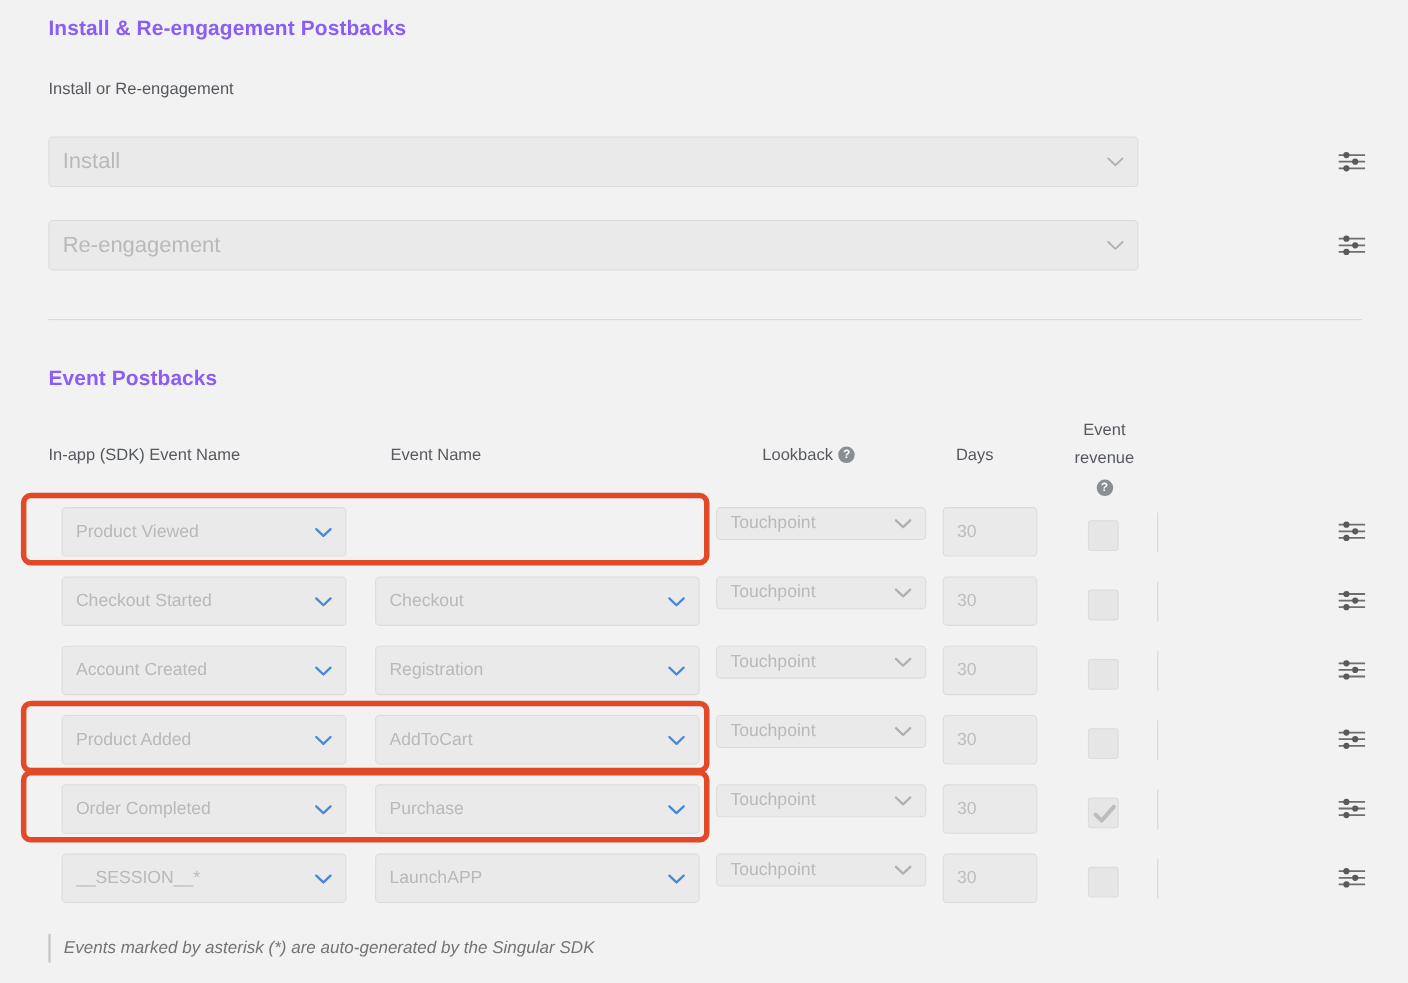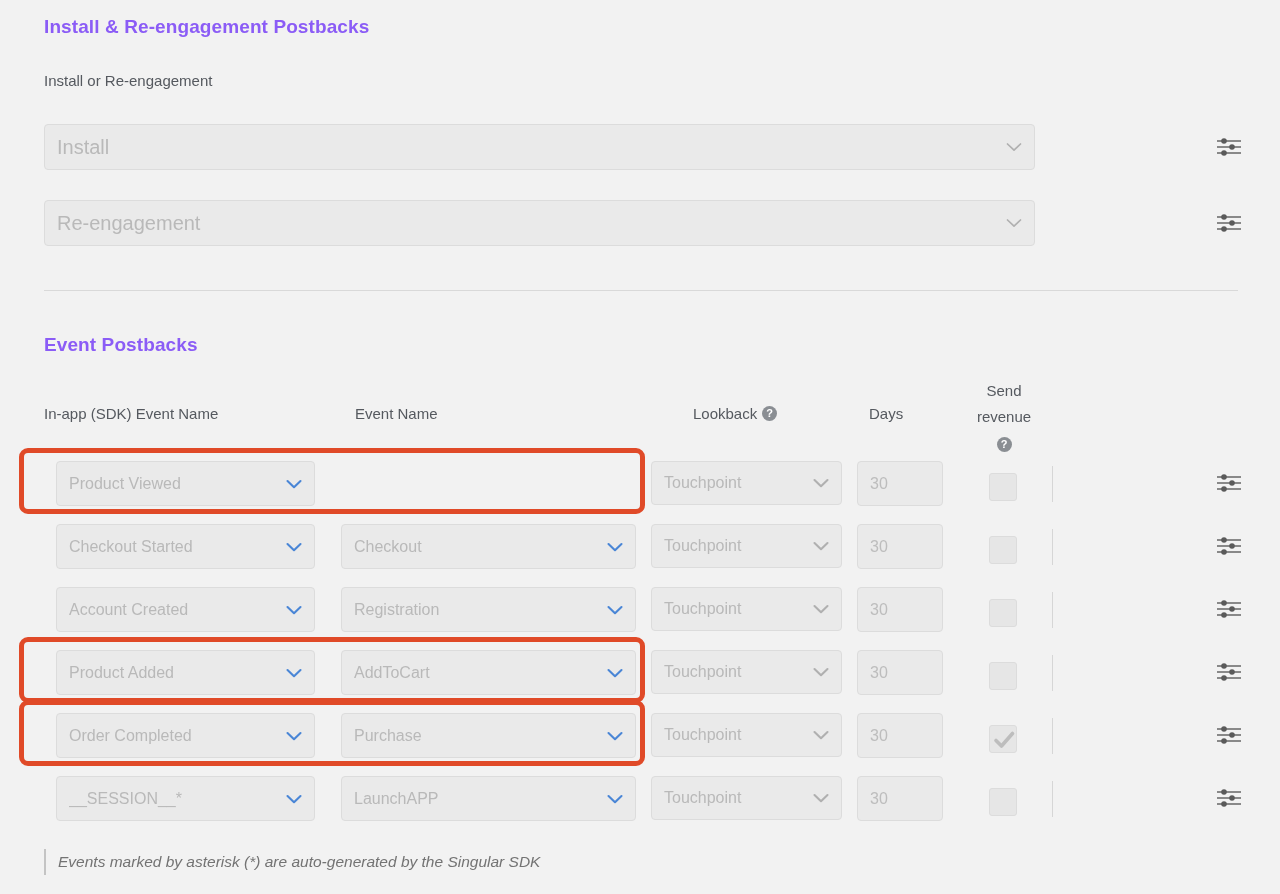--- a/index.html
+++ b/index.html
@@ -115,21 +115,21 @@
     vertical-align: middle;
     font-family: "Liberation Sans", sans-serif;
   }
   #head-send .help-icon { margin-top: 1px; }
 
   
   .row { position: absolute; left: 0; width: 1280px; height: 63px; }
 
   .f-sdk   { left: 56px;  width: 259px; height: 45px; top: 9px; }
   .f-event { left: 341px; width: 295px; height: 45px; top: 9px; }
-  .f-look  { left: 651px; width: 191px; height: 44px; top: 9px; }
+  .f-look  { left: 651px; width: 191px; height: 30px; top: 9px; }
   .f-days  { left: 857px; width: 86px;  height: 45px; top: 9px; }
 
   .f-days .txt { color: #bdbdbd; font-size: 16px; }
 
   .chk {
     position: absolute;
     left: 989px; top: 21px;
     width: 28px; height: 28px;
     background: #e6e6e6;
     border: 1px solid #dcdcdc;
@@ -231,21 +231,21 @@
   <div class="col-head" id="head-event">Event Name</div>
 
   <div class="col-head" id="head-look">
     <span>Lookback</span>
     <span class="help-icon">?</span>
   </div>
 
   <div class="col-head" id="head-days">Days</div>
 
   <div class="col-head" id="head-send">
-    <div>Send</div>
+    <div>Event</div>
     <div>revenue</div>
     <span class="help-icon">?</span>
   </div>
 
   <div id="rows-host">
       <div class="row" style="top: 452px;">
         <div class="sel f-sdk">
           <span class="txt">Product Viewed</span>
           <span class="chev">
             <svg viewBox="0 0 16 10">

